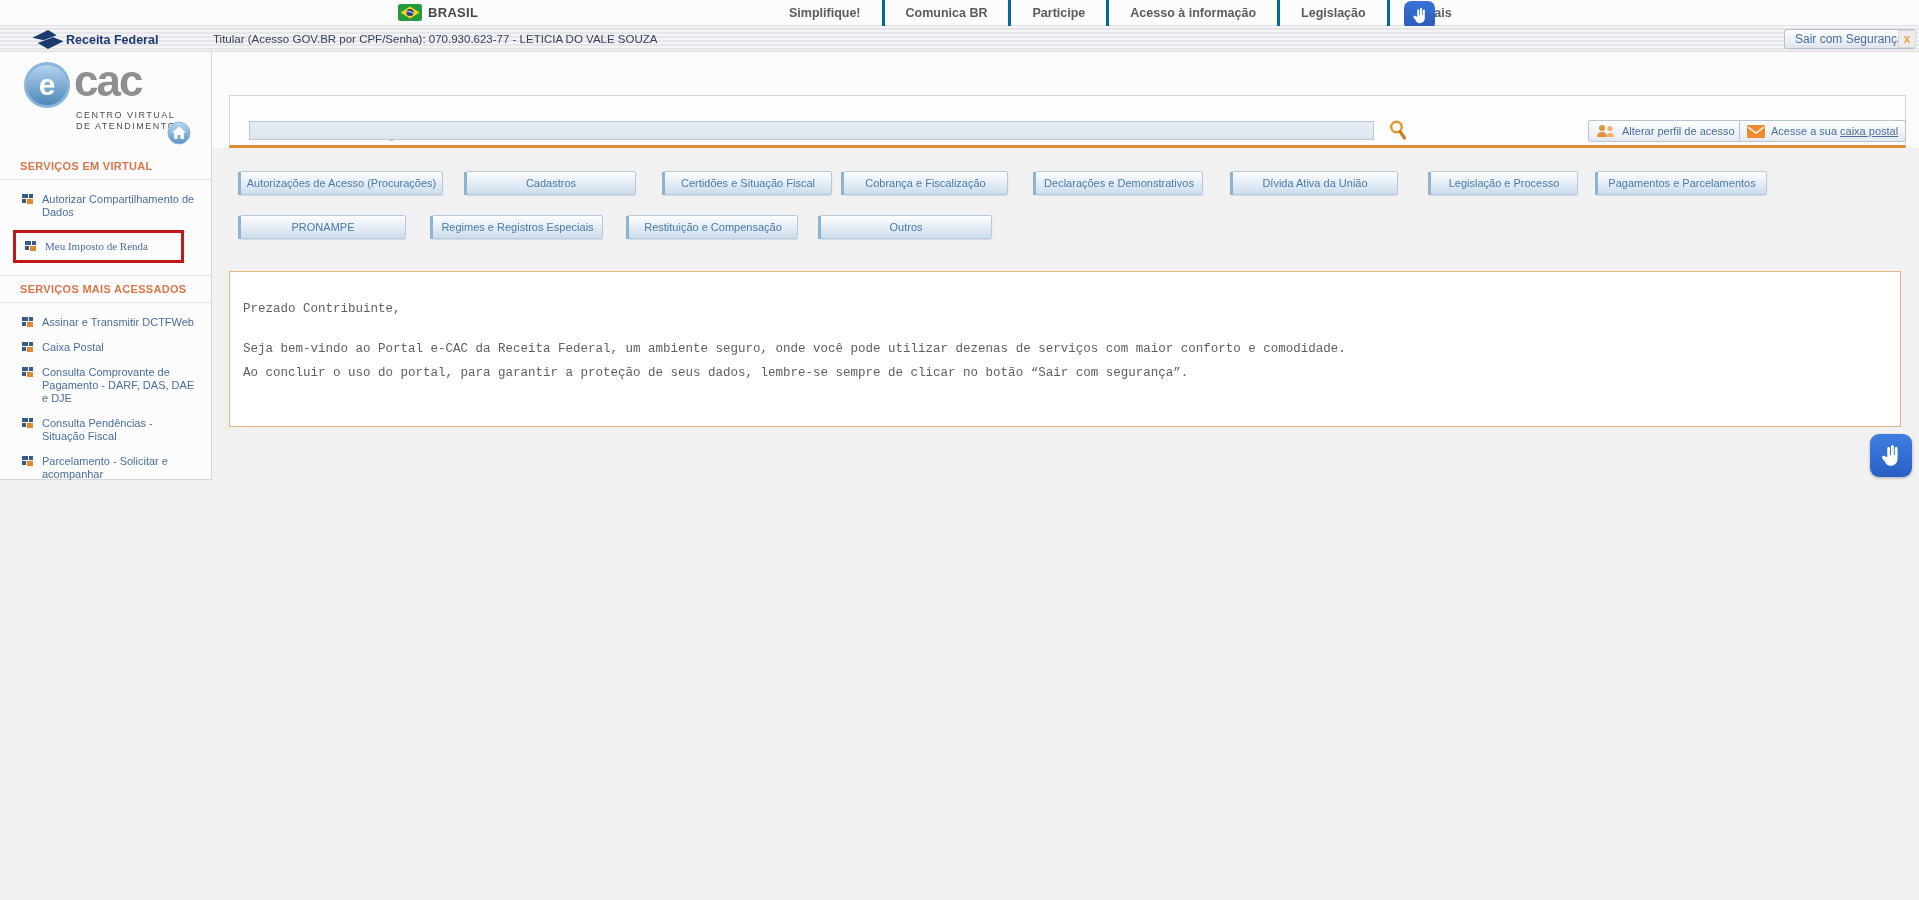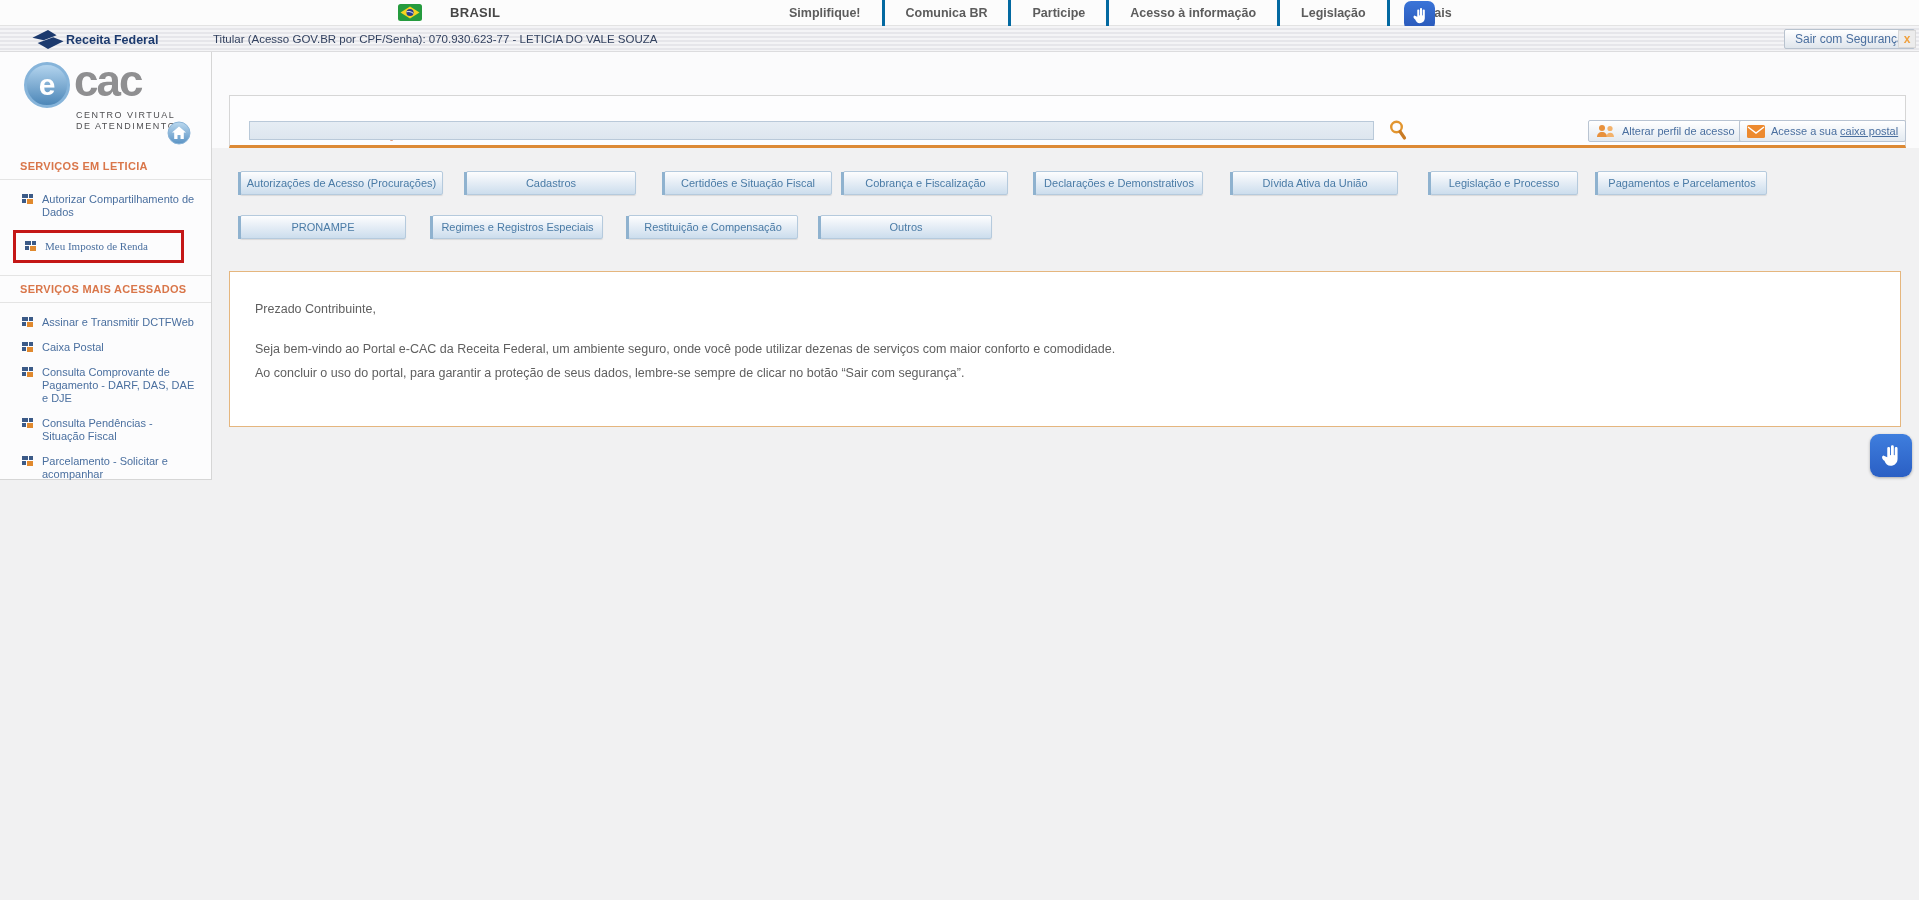--- a/index.html
+++ b/index.html
@@ -1,21 +1,21 @@
 <!DOCTYPE html>
 <html><head>
 <meta charset="utf-8">
 <style>
   * { margin:0; padding:0; box-sizing:border-box; }
   html,body { width:1919px; height:900px; background:#f1f1f2; font-family:"Liberation Sans", sans-serif; overflow:hidden; }
 
   
   .topbar { position:absolute; left:0; top:0; width:1919px; height:26px; background:#fcfcfc; border-bottom:1px solid #e3e3e3; }
   .flag { position:absolute; left:398px; top:4px; width:24px; height:17px; }
-  .brand { position:absolute; left:450px; top:5px; font-size:13px; font-weight:bold; color:#474747; letter-spacing:.3px; }
+  .brand { position:absolute; left:428px; top:5px; font-size:13px; font-weight:bold; color:#474747; letter-spacing:.3px; }
   .topmenu { position:absolute; left:768px; top:0; height:26px; display:flex; align-items:stretch; }
   .topmenu-item { display:flex; align-items:center; padding:0 21px; font-size:12.5px; font-weight:bold; color:#5c5c5c; border-left:3px solid #0369a1; cursor:pointer; }
   .topmenu-item:first-child { border-left:none; }
   .libras-top { position:absolute; left:1404px; top:1px; width:31px; height:29px; border-radius:7px; background:linear-gradient(#3a74d8,#2857b8); display:flex; align-items:center; justify-content:center; }
 
   
   .hdr { position:absolute; left:0; top:26px; width:1919px; height:26px;
          background:repeating-linear-gradient(180deg,#f4f4f6 0 2px,#e6e6ea 2px 4px); border-bottom:1px solid #dcdcde; }
   .rf-logo { position:absolute; left:30px; top:4px; display:flex; align-items:center; }
   .rf-text { font-size:12.5px; font-weight:bold; color:#1c3a6e; }
@@ -68,21 +68,21 @@
   .underline { text-decoration:underline; }
 
   
   .tab { position:absolute; height:24px; background:linear-gradient(#fdfdfe,#ccdded); border:1px solid #b5cadd; border-radius:2px;
          color:#4a7ba6; font-size:11px; display:flex; align-items:center; justify-content:center;
          box-shadow:0 1px 1px rgba(0,0,0,.10); cursor:pointer; white-space:nowrap; }
   .tab::before { content:""; position:absolute; left:-3px; top:0; bottom:-1px; width:3px; background:#8fb2cf; }
 
   
   .content-box { position:absolute; left:229px; top:271px; width:1672px; height:156px; background:#fff;
-                 border:1px solid #e5b67e; padding:30px 20px 0 25px; color:#606060; font-size:12.5px; }
+                 border:1px solid #e5b67e; padding:30px 20px 0 13px; color:#606060; font-size:12.5px;font-family:Liberation Mono, monospace; }
   .greeting { margin-bottom:26px; }
   .content-box p { margin-bottom:10px; }
 
   .libras-float { position:absolute; left:1870px; top:434px; width:42px; height:43px; border-radius:9px;
                   background:linear-gradient(#3f7ede,#2a5fc4); box-shadow:0 1px 3px rgba(0,0,0,.3);
                   display:flex; align-items:center; justify-content:center; cursor:pointer; }
 </style>
 </head>
 <body>
 
@@ -144,21 +144,21 @@
               <stop offset="1" stop-color="#5a93c4"></stop>
             </linearGradient>
           </defs>
           <circle cx="12" cy="12" r="11" fill="url(#hg)" stroke="#8ab4d8"></circle>
           <path d="M12 5.5l7 6h-2.2v6.5h-3.3v-4h-3v4H7.2V11.5H5z" fill="#fff"></path>
         </svg>
     </span>
   </div>
 
   <div style="margin-top:108px;">
-    <div class="sb-title">SERVIÇOS EM LETICIA</div>
+    <div class="sb-title">SERVIÇOS EM VIRTUAL</div>
     <hr class="sb-rule">
     <div class="sb-item">
       <span class="svc-icon">
           <i class="b1"></i>
           <i class="b2"></i>
           <i class="b3"></i>
           <i class="o1"></i>
         </span>
       <span>Autorizar Compartilhamento de Dados</span>
     </div>

